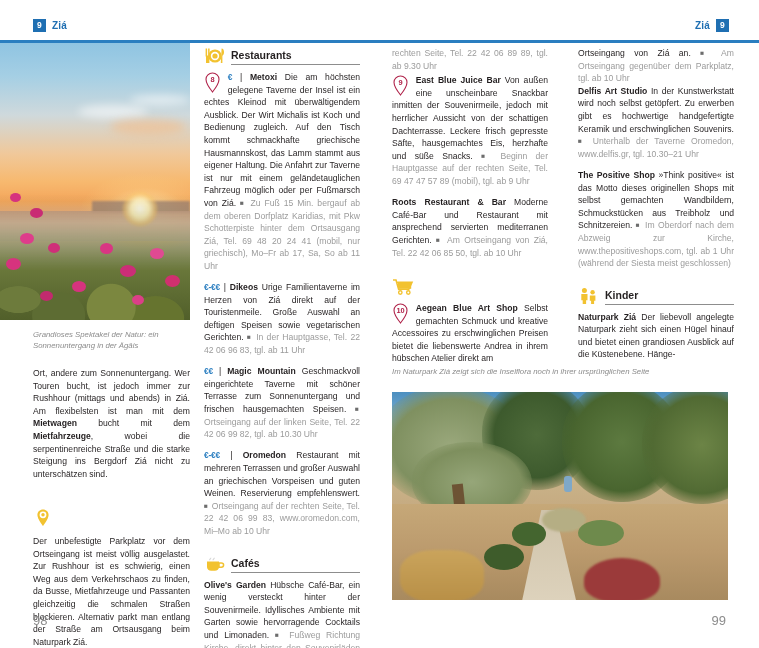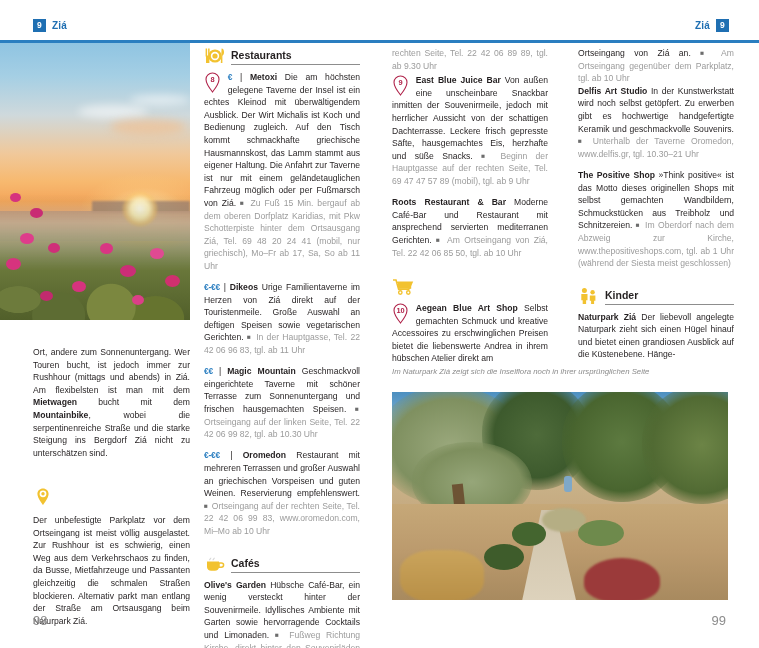--- a/index.html
+++ b/index.html
@@ -128,22 +128,23 @@
     <div class="blossom" style="left:100px;top:200px;width:13px;height:11px;background:#d93683;"></div>
     <div class="blossom" style="left:120px;top:222px;width:16px;height:12px;background:#cc2d77;"></div>
     <div class="blossom" style="left:150px;top:205px;width:14px;height:11px;background:#e04a92;"></div>
     <div class="blossom" style="left:165px;top:232px;width:15px;height:12px;background:#d0306f;"></div>
     <div class="blossom" style="left:72px;top:238px;width:14px;height:11px;background:#d6337e;"></div>
     <div class="blossom" style="left:40px;top:248px;width:13px;height:10px;background:#c22a6e;"></div>
     <div class="blossom" style="left:132px;top:252px;width:12px;height:10px;background:#db3f87;"></div>
   </div>
 
   <div class="col c1" style="top:330px;">
-
-    <p class="body" style="margin-top:16px;"><span>Ort, andere zum Sonnenuntergang. Wer Touren bucht, ist jedoch immer zur Rushhour (mittags und abends) in Ziá. Am flexibelsten ist man mit dem </span><b>Mietwagen</b><span> bucht mit dem </span><b>Mountainbike</b><span>, wobei die serpentinenreiche Straße und die starke Steigung ins Bergdorf Ziá nicht zu unterschätzen sind.</span></p>
+    <div class="caption">Grandioses Spektakel der Natur: ein Sonnenuntergang in der Ägäis</div>
+
+    <p class="body" style="margin-top:16px;"><span>Ort, andere zum Sonnenuntergang. Wer Touren bucht, ist jedoch immer zur Rushhour (mittags und abends) in Ziá. Am flexibelsten ist man mit dem </span><b>Mietwagen</b><span> bucht mit dem </span><b>Mietfahrzeuge</b><span>, wobei die serpentinenreiche Straße und die starke Steigung ins Bergdorf Ziá nicht zu unterschätzen sind.</span></p>
 
     <div class="sechead">
       <span class="secicon">
         <svg viewBox="0 0 20 20" width="20" height="20">
           <path d="M10 1.5c-3.1 0-5.6 2.4-5.6 5.4 0 4 5.6 11 5.6 11s5.6-7 5.6-11c0-3-2.5-5.4-5.6-5.4z" fill="#f2c230"></path>
           <circle cx="10" cy="6.8" r="3.4" fill="#fff"></circle>
           <circle cx="10" cy="6.8" r="1.7" fill="#f2c230"></circle>
         </svg>
       </span>
     </div>
@@ -244,21 +245,21 @@
           <span>10</span>
         </span>
       </span><b>Aegean Blue Art Shop</b> <span>Selbst gemachten Schmuck und kreative Accessoires zu erschwinglichen Preisen bietet die liebenswerte Andrea in ihrem hübschen Atelier direkt am</span>
     </p>
   </div>
 
   <div class="col c4">
     <p class="body" style="margin:0;"><span>Ortseingang von Ziá an.</span> <span class="sq">■</span> <span class="meta">Am Ortseingang gegenüber dem Parkplatz, tgl. ab 10 Uhr</span></p>
 
     <p class="body entry">
-      <b>Delfis Art Studio</b> <span>In der Kunstwerkstatt wird noch selbst getöpfert. Zu erwerben gibt es hochwertige handgefertigte Keramik und geschmackvolle Souvenirs.</span> <span class="sq">■</span> <span class="meta">Unterhalb der Taverne Oromedon, www.delfis.gr, tgl. 10.30–21 Uhr</span>
+      <b>Delfis Art Studio</b> <span>In der Kunstwerkstatt wird noch selbst getöpfert. Zu erwerben gibt es hochwertige handgefertigte Keramik und erschwinglichen Souvenirs.</span> <span class="sq">■</span> <span class="meta">Unterhalb der Taverne Oromedon, www.delfis.gr, tgl. 10.30–21 Uhr</span>
     </p>
 
     <p class="body entry">
       <b>The Positive Shop</b> <span>»Think positive« ist das Motto dieses originellen Shops mit selbst gemachten Wandbildern, Schmuckstücken aus Treibholz und Schnitzereien.</span> <span class="sq">■</span> <span class="meta">Im Oberdorf nach dem Abzweig zur Kirche, www.thepositiveshops.com, tgl. ab 1 Uhr (während der Siesta meist geschlossen)</span>
     </p>
 
     <div class="sechead" style="margin-top:17px;">
       <span class="secicon">
         <svg viewBox="0 0 22 18" width="22" height="18">
           <circle cx="6.4" cy="3.6" r="2.5" fill="#f2c230"></circle>

